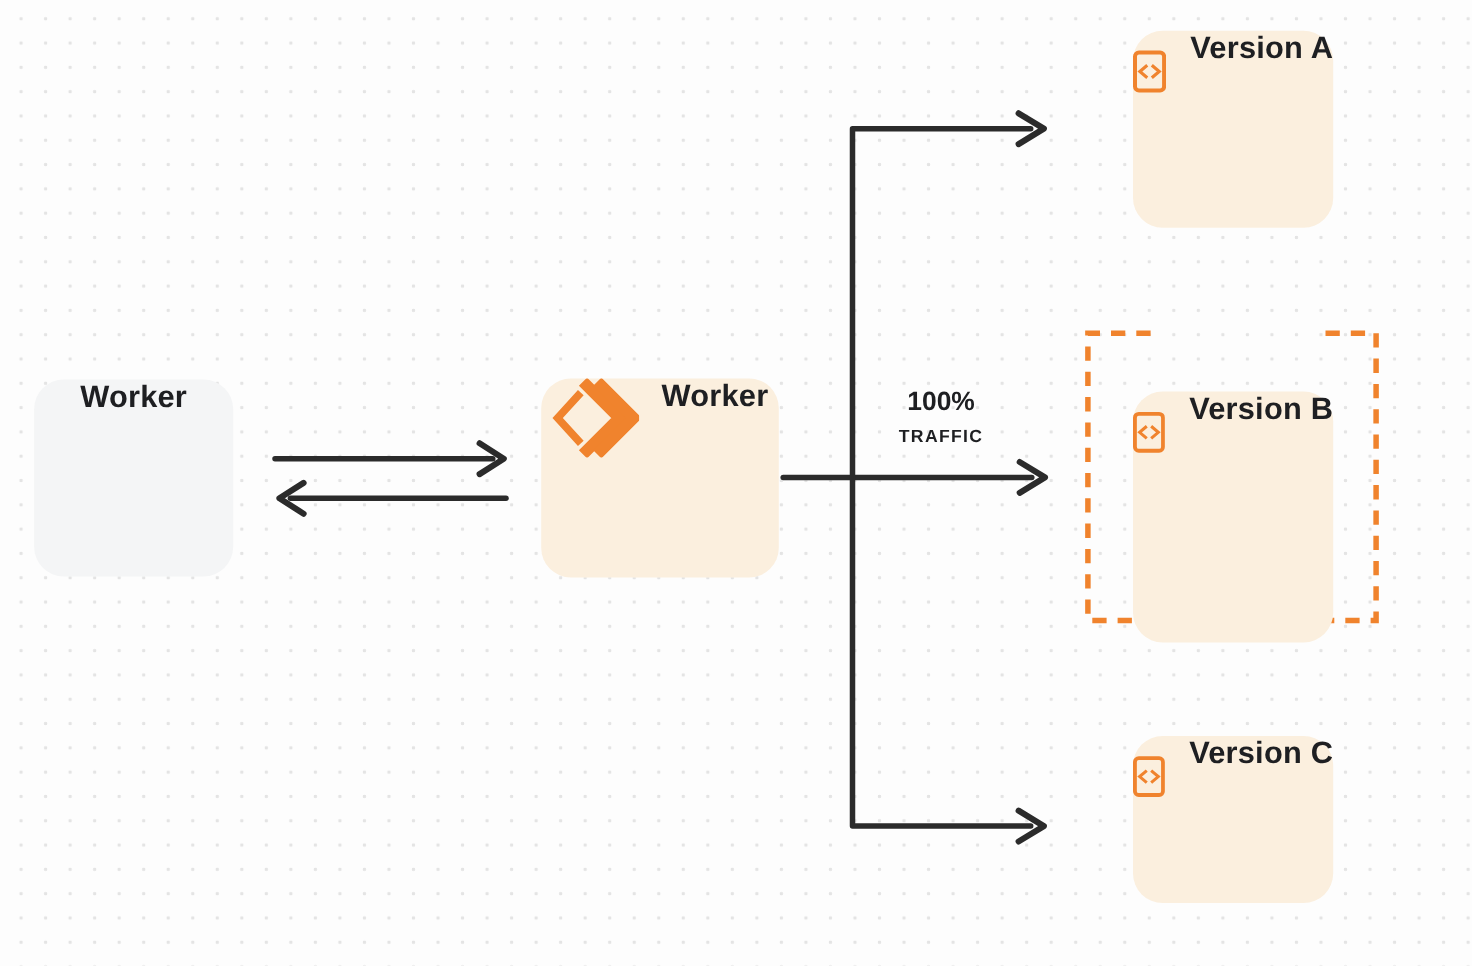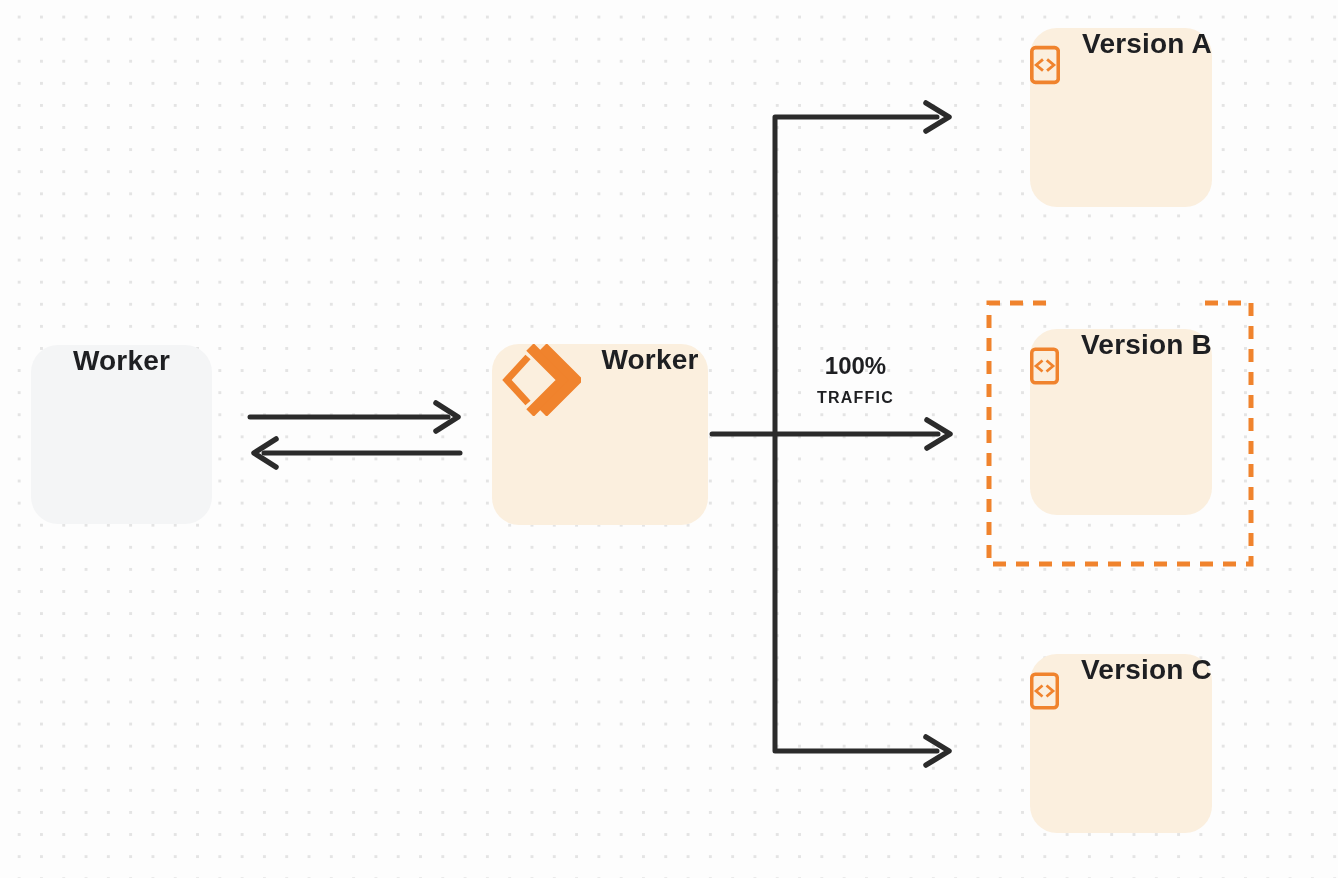--- a/index.html
+++ b/index.html
@@ -111,30 +111,30 @@
   <div class="node node-cream" style="left:1030px;top:28px;width:182px;height:179px;">
     <svg class="icon-orange" width="58" height="74" viewBox="0 0 58 74">
       <rect class="stk" x="3.5" y="3.5" width="51" height="67" rx="7" stroke-width="7"></rect>
       <polyline class="stk" points="25,26 12,37 25,48" stroke-width="5.5"></polyline>
       <polyline class="stk" points="33,26 46,37 33,48" stroke-width="5.5"></polyline>
     </svg>
     <span class="node-label">Version A</span>
   </div>
 
 
-  <div class="node node-cream" style="left:1030px;top:329px;width:182px;height:186px;">
+  <div class="node node-cream" style="left:1030px;top:356px;width:182px;height:228px;">
     <svg class="icon-orange" width="58" height="74" viewBox="0 0 58 74">
       <rect class="stk" x="3.5" y="3.5" width="51" height="67" rx="7" stroke-width="7"></rect>
       <polyline class="stk" points="25,26 12,37 25,48" stroke-width="5.5"></polyline>
       <polyline class="stk" points="33,26 46,37 33,48" stroke-width="5.5"></polyline>
     </svg>
     <span class="node-label">Version B</span>
   </div>
 
-  <div class="node node-cream" style="left:1030px;top:654px;width:182px;height:179px;">
+  <div class="node node-cream" style="left:1030px;top:669px;width:182px;height:152px;">
     <svg class="icon-orange" width="58" height="74" viewBox="0 0 58 74">
       <rect class="stk" x="3.5" y="3.5" width="51" height="67" rx="7" stroke-width="7"></rect>
       <polyline class="stk" points="25,26 12,37 25,48" stroke-width="5.5"></polyline>
       <polyline class="stk" points="33,26 46,37 33,48" stroke-width="5.5"></polyline>
     </svg>
     <span class="node-label">Version C</span>
   </div>
 
   <div class="traffic-label">
     <div class="traffic-line1">100%</div>

